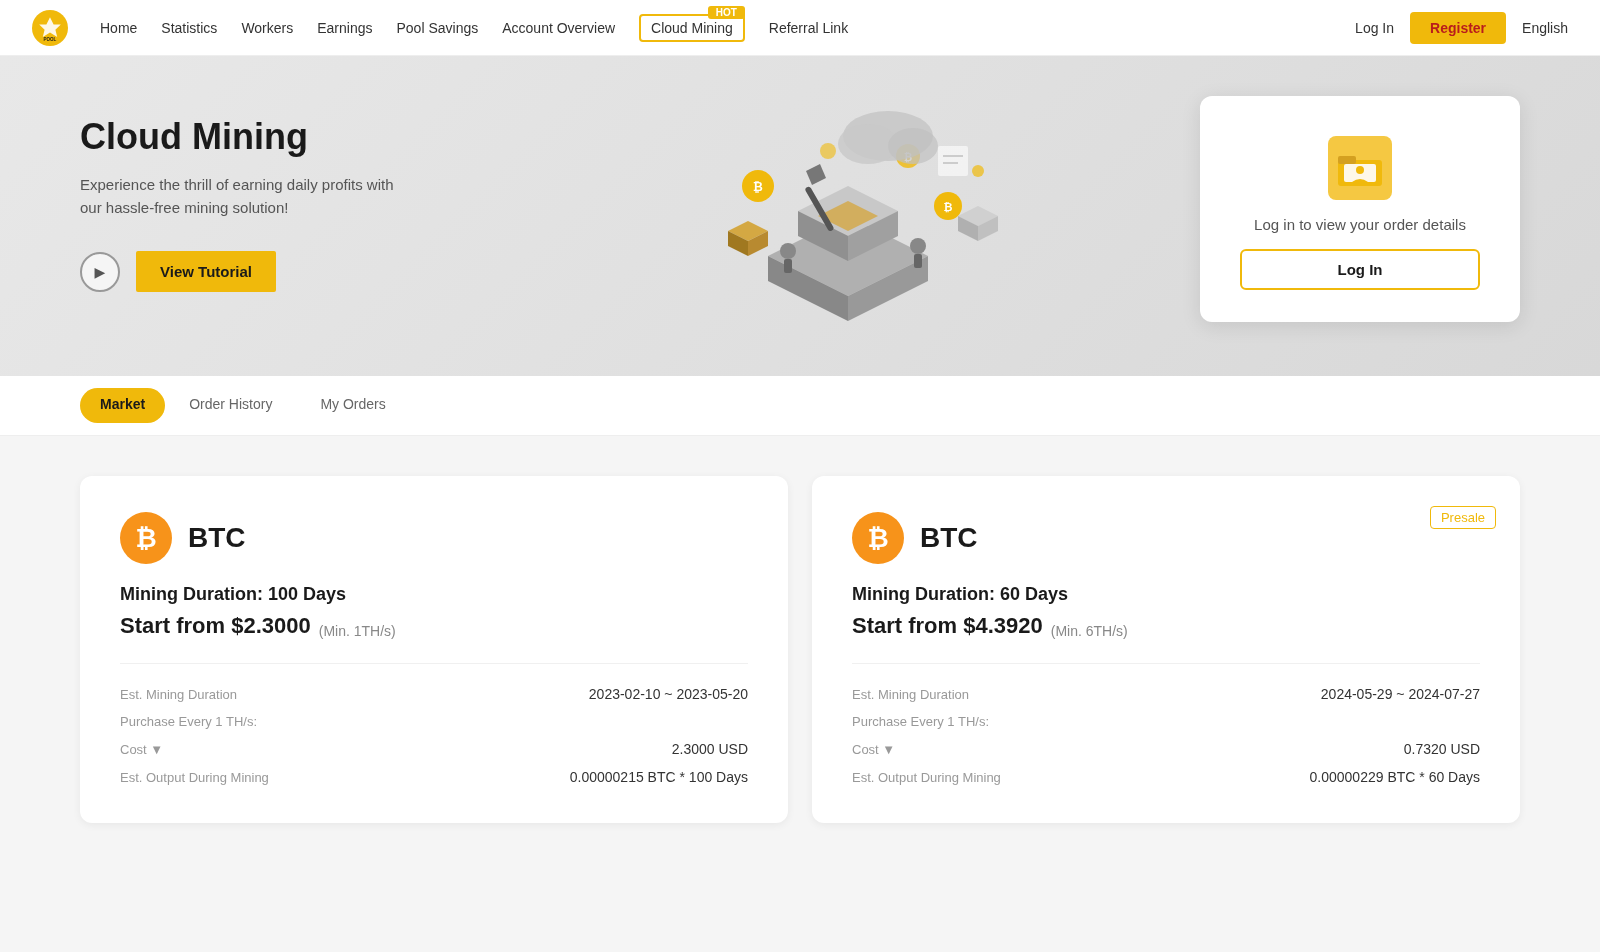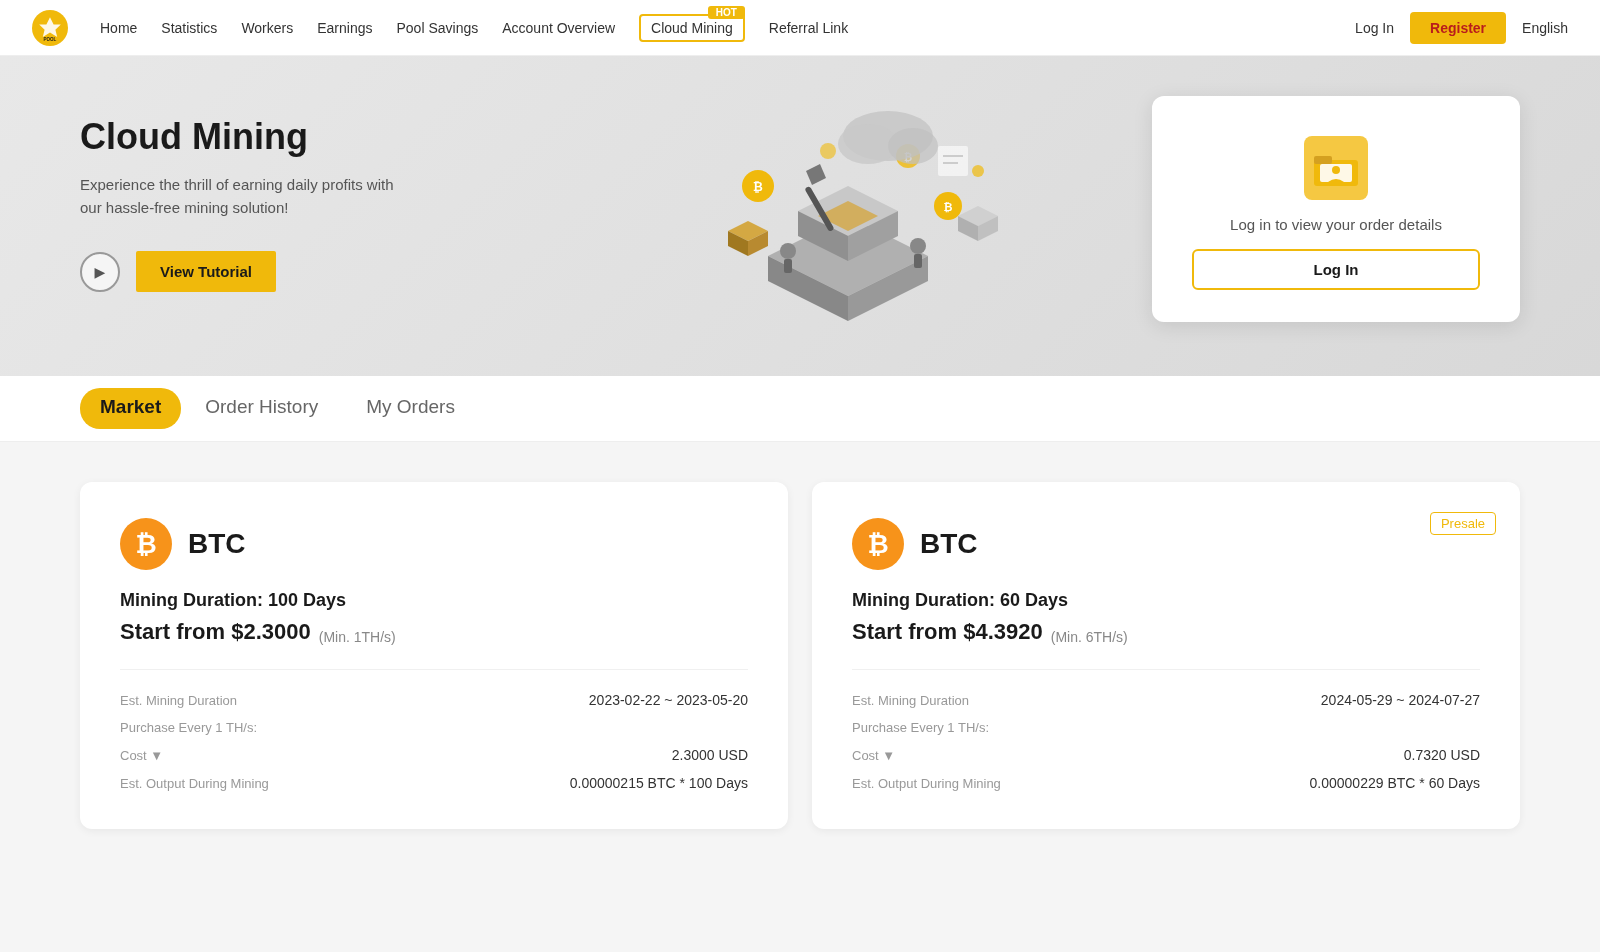--- a/index.html
+++ b/index.html
@@ -154,21 +154,21 @@
       display: flex;
       justify-content: flex-end;
       align-items: center;
       padding-bottom: 30px;
       z-index: 2;
     }
     .login-card {
       background: #fff;
       border-radius: 12px;
       padding: 40px 40px 32px 40px;
-      width: 368px;
+      width: 320px;
       box-shadow: 0 4px 20px rgba(0,0,0,0.1);
       display: flex;
       flex-direction: column;
       align-items: center;
       gap: 16px;
     }
     .login-card-icon {
       width: 64px;
       height: 64px;
       background: #f5c842;
@@ -201,21 +201,21 @@
       padding: 0 80px;
       border-bottom: 1px solid #eee;
     }
     .tabs {
       display: flex;
       align-items: center;
       gap: 0;
     }
     .tab {
       padding: 20px 24px;
-      font-size: 19px;
+      font-size: 14px;
       cursor: pointer;
       color: #666;
       border-bottom: 3px solid transparent;
       font-weight: 500;
       text-align: right;
     }
     .tab.active {
       background: #f0b90b;
       color: #1a1a1a;
       border-radius: 20px;
@@ -451,21 +451,21 @@
         <span class="card-currency">BTC</span>
       </div>
       <div class="card-duration">Mining Duration: 100 Days</div>
       <div class="card-price-row">
         <span class="card-price">Start from $2.3000</span>
         <span class="card-price-min">(Min. 1TH/s)</span>
       </div>
       <div class="card-details">
         <div class="card-detail-row">
           <span class="detail-label">Est. Mining Duration</span>
-          <span class="detail-value">2023-02-22 ~ 2023-05-20</span>
+          <span class="detail-value">2023-02-10 ~ 2023-05-20</span>
         </div>
         <div class="card-detail-row">
           <span class="detail-label">Purchase Every 1 TH/s:</span>
           <span class="detail-value"></span>
         </div>
         <div class="card-detail-row">
           <span class="detail-label detail-label-with-arrow">Cost ▼</span>
           <span class="detail-value">2.3000 USD</span>
         </div>
         <div class="card-detail-row">

